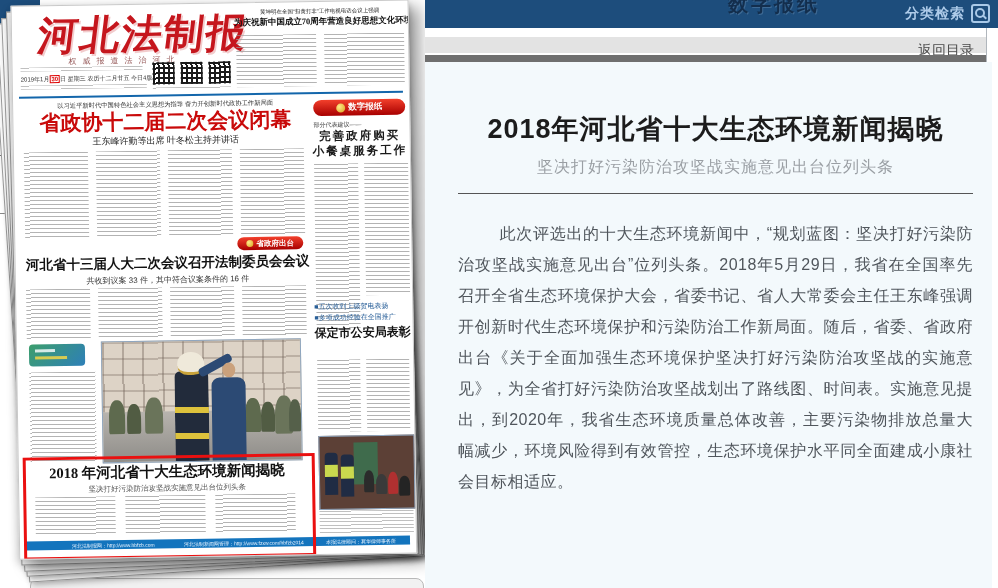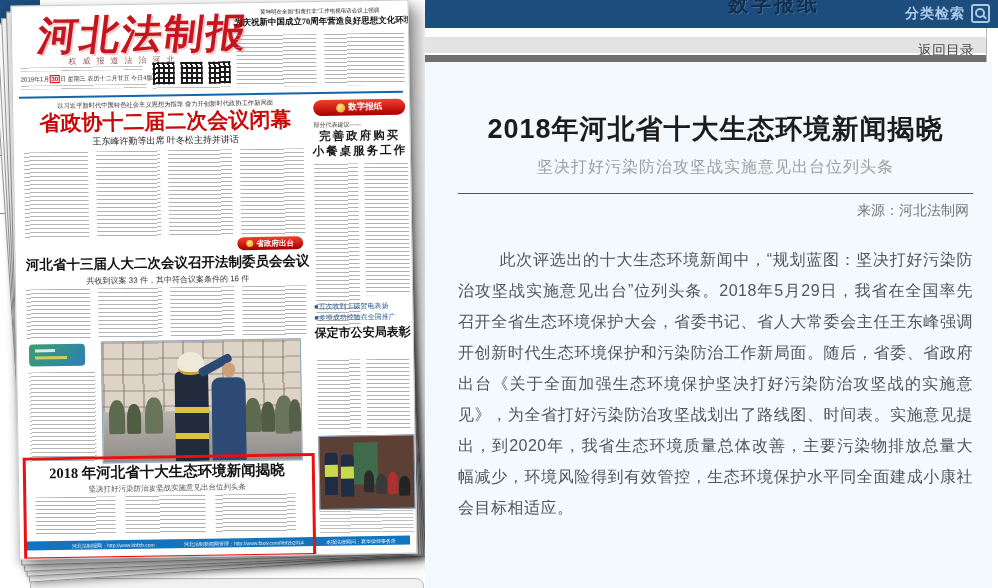--- a/index.html
+++ b/index.html
@@ -256,18 +256,17 @@
   <div class="panel-lower">
     <div class="graybar">
       <span class="back-link">返回目录</span>
     </div>
     <div class="darkbar"></div>
 
     <div class="content">
       <div class="art-title">2018年河北省十大生态环境新闻揭晓</div>
       <div class="art-sub">坚决打好污染防治攻坚战实施意见出台位列头条</div>
       <hr class="art-hr">
-      <div class="art-src">来源：河北法制网</div>
       <p class="art-p">此次评选出的十大生态环境新闻中，“规划蓝图：坚决打好污染防治攻坚战实施意见出台”位列头条。2018年5月29日，我省在全国率先召开全省生态环境保护大会，省委书记、省人大常委会主任王东峰强调开创新时代生态环境保护和污染防治工作新局面。随后，省委、省政府出台《关于全面加强生态环境保护坚决打好污染防治攻坚战的实施意见》，为全省打好污染防治攻坚战划出了路线图、时间表。实施意见提出，到2020年，我省生态环境质量总体改善，主要污染物排放总量大幅减少，环境风险得到有效管控，生态环境保护水平同全面建成小康社会目标相适应。</p>
 
     </div>
   </div>
 </div>
 
 </body></html>

